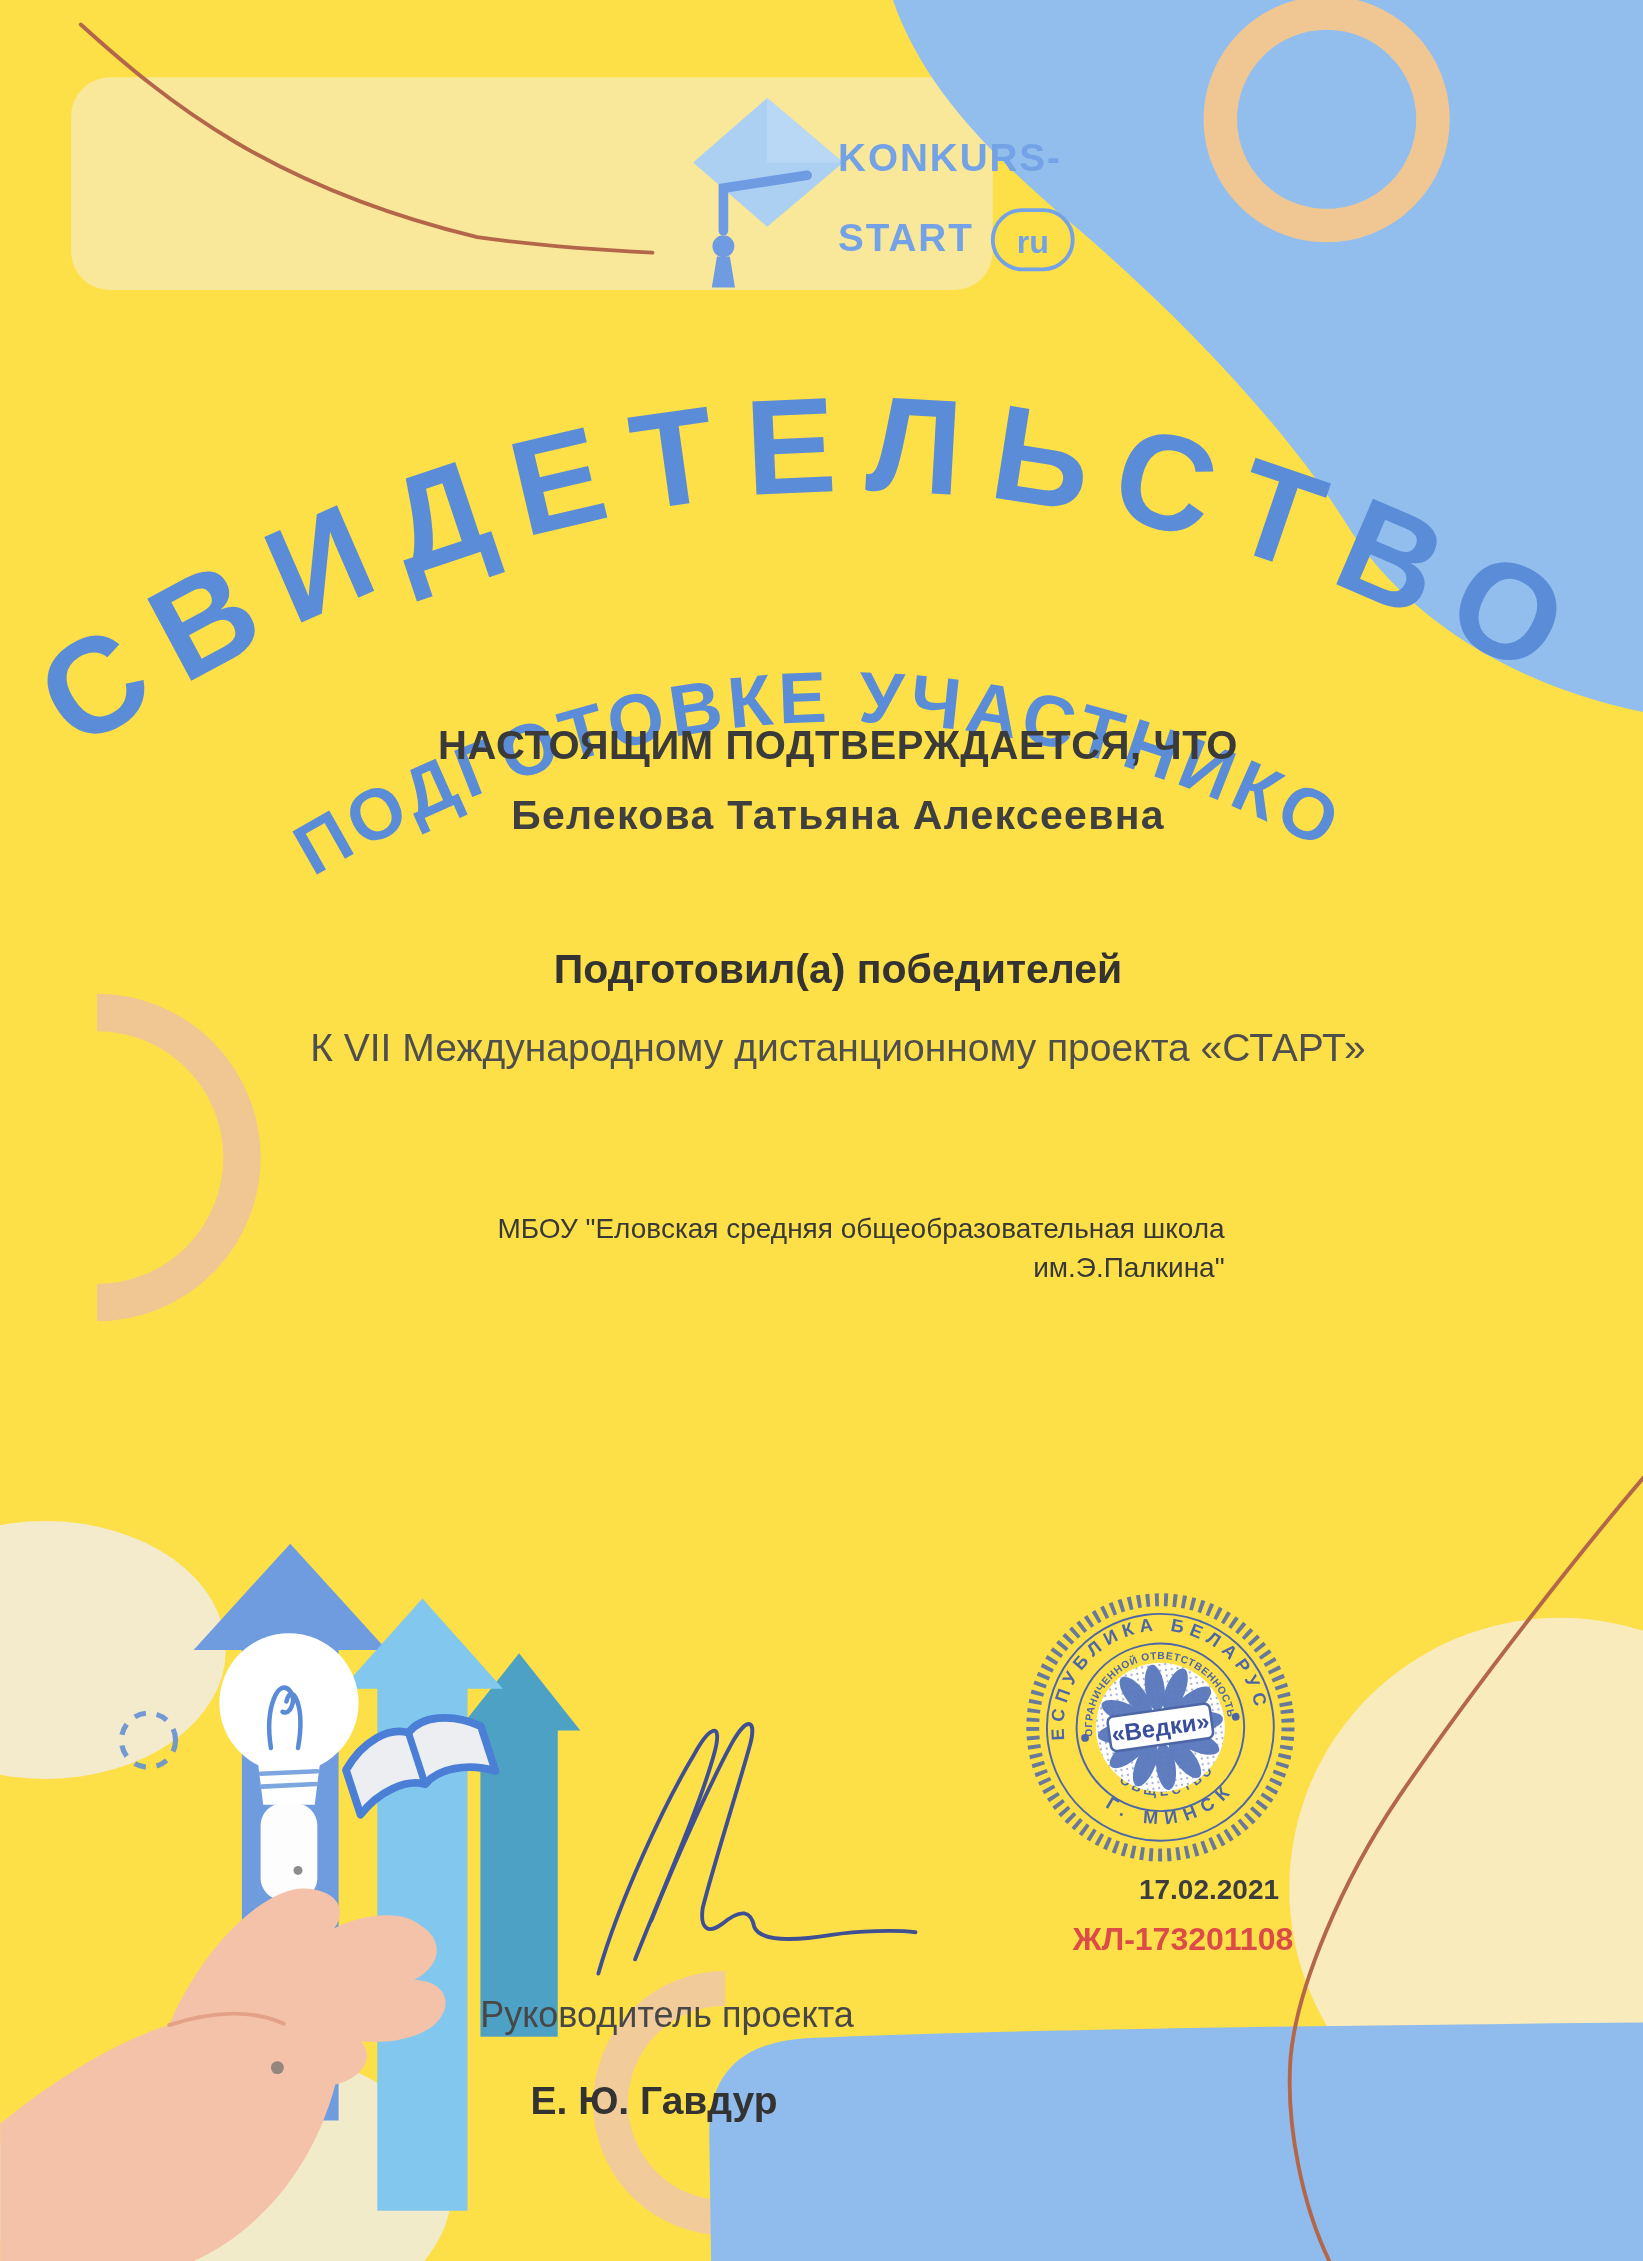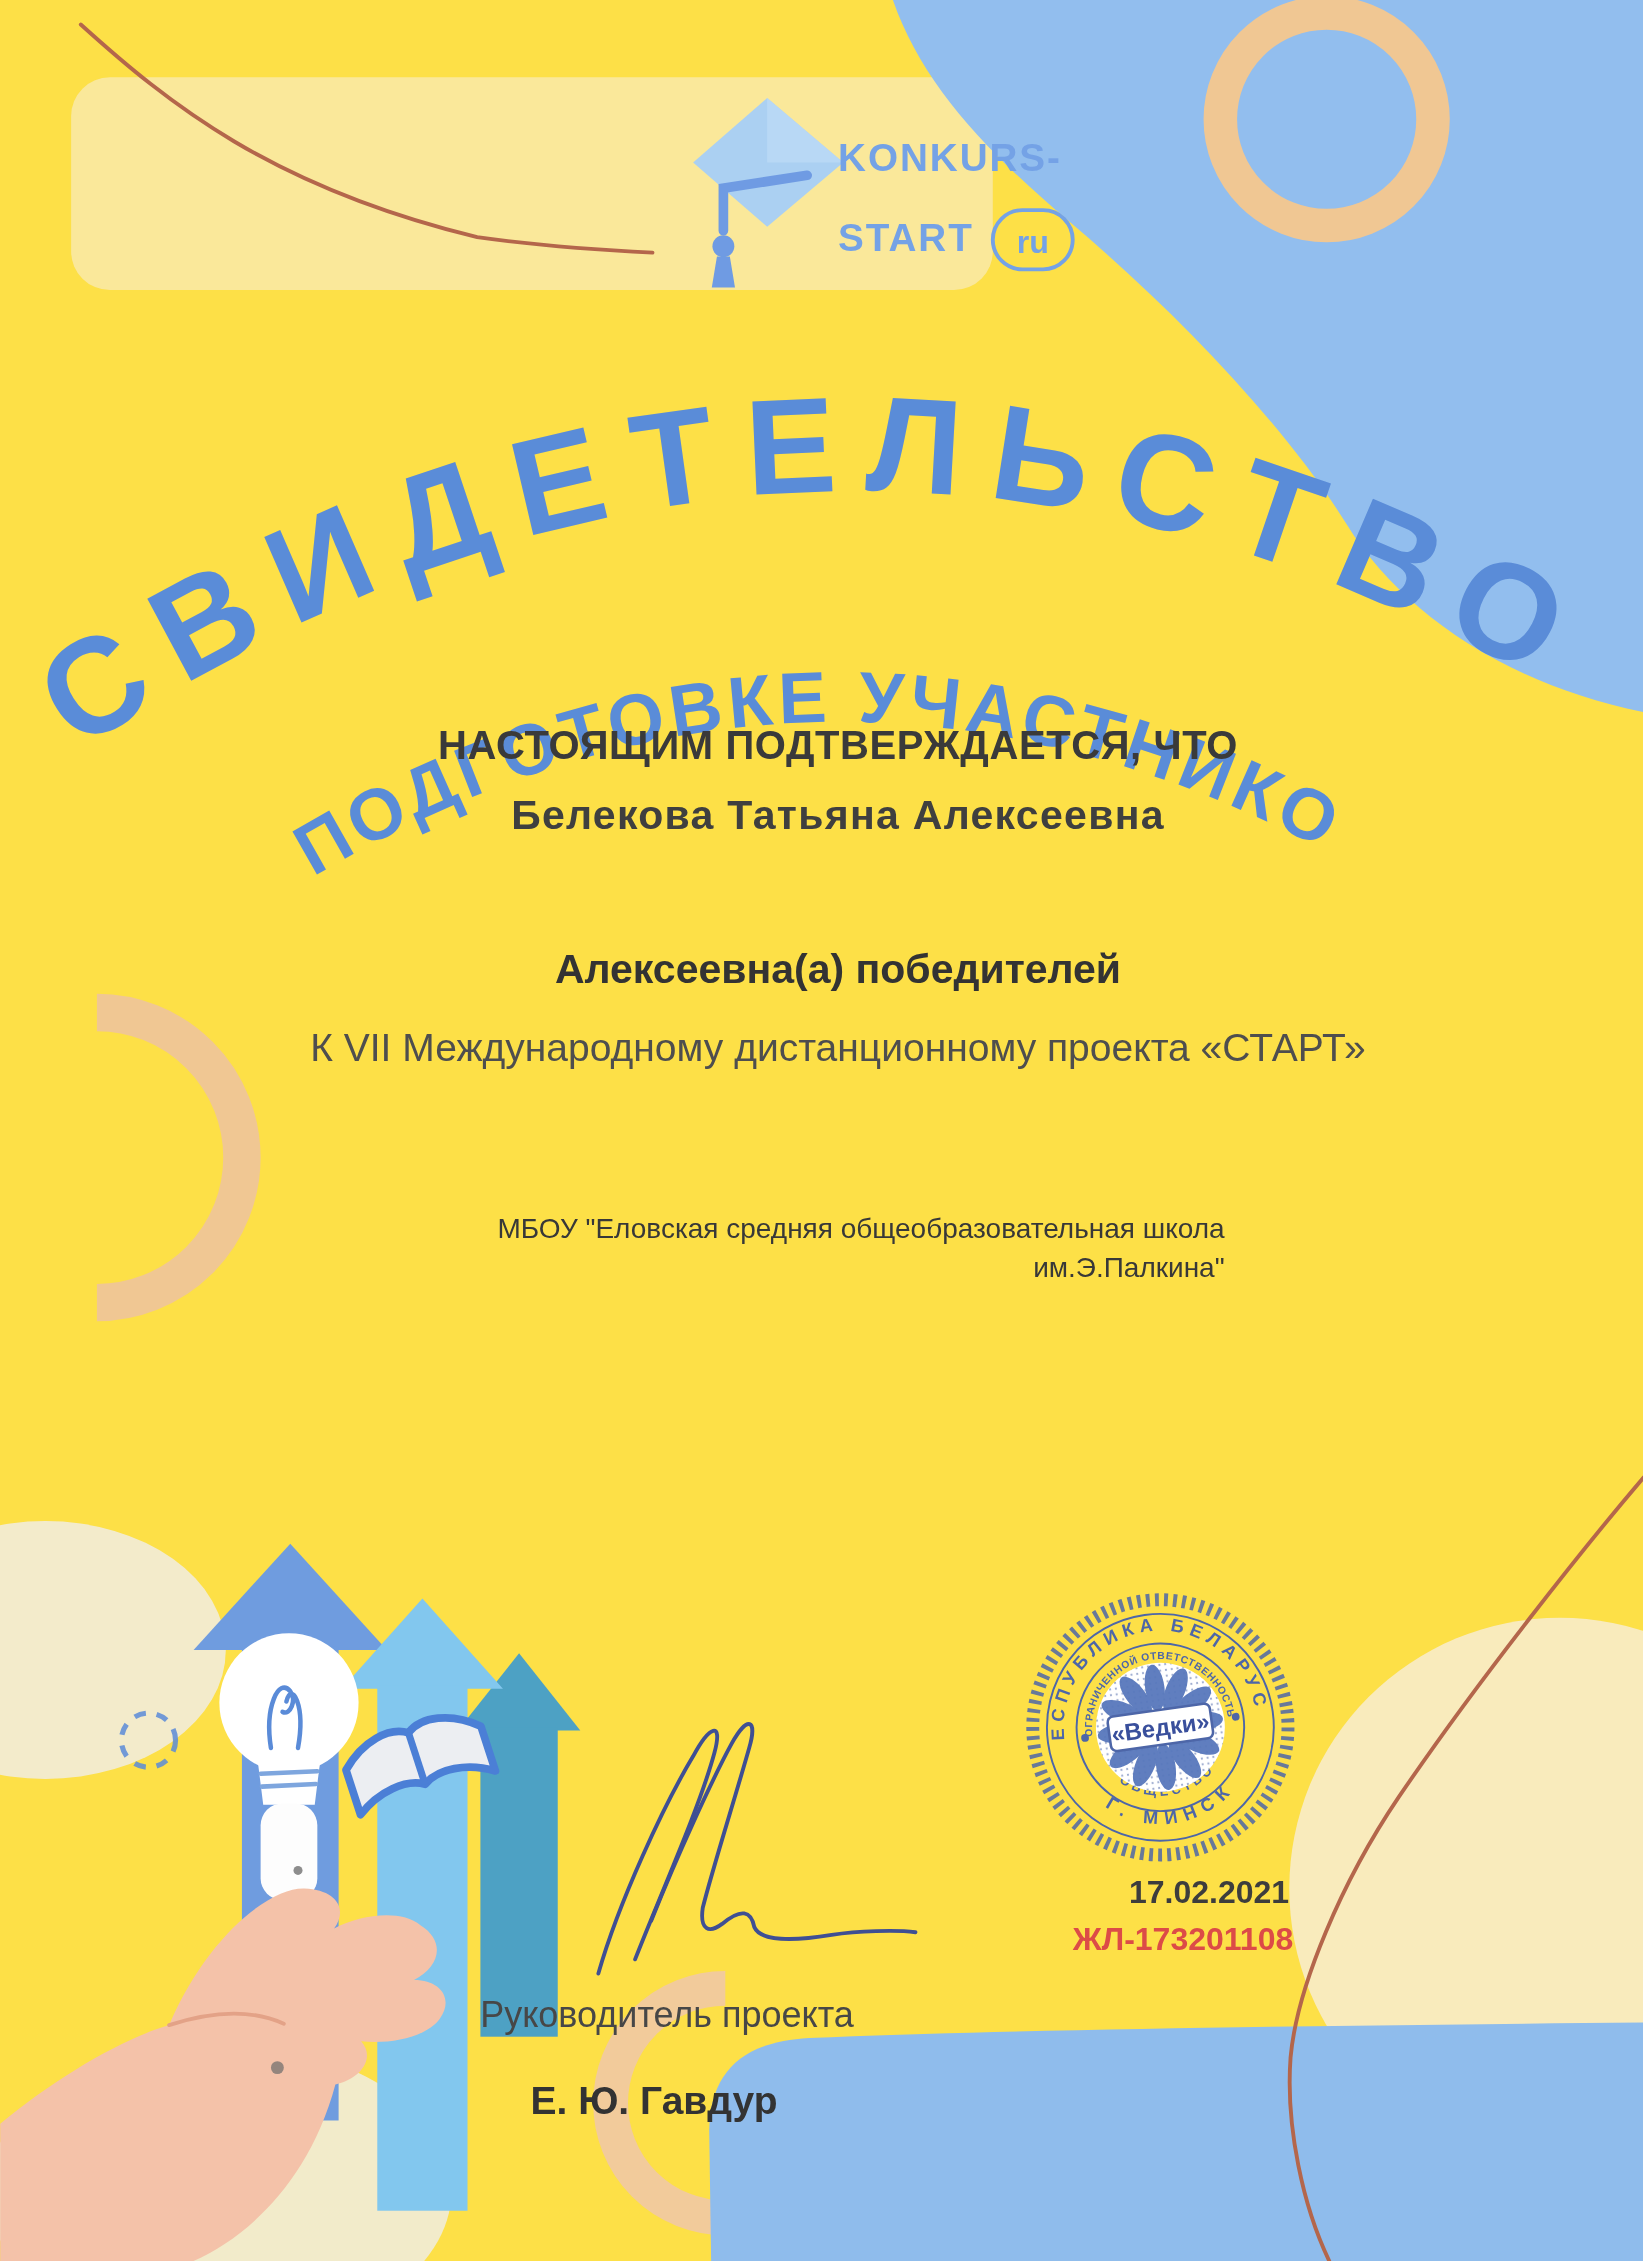--- a/index.html
+++ b/index.html
@@ -11,21 +11,21 @@
   svg{display:block;}
   .layer{position:absolute;left:0;top:0;}
   .t{position:absolute;transform:translateX(-50%);white-space:nowrap;text-align:right;}
   .intro      {left:838px;top:723px;font-size:40px;font-weight:bold;color:#3a3a3a;letter-spacing:0.6px;}
   .name       {left:838px;top:792px;font-size:41px;font-weight:700;color:#3f3f3f;letter-spacing:1.3px;}
   .achieve    {left:838px;top:946px;font-size:41px;font-weight:bold;color:#333333;}
   .contest    {left:838px;top:1026px;font-size:39px;font-weight:400;color:#4e4e4e;}
   .school     {left:861px;top:1209px;font-size:28px;font-weight:400;color:#383838;line-height:39px;}
   .role       {left:667px;top:1994px;font-size:36px;color:#474747;}
   .signer     {left:654px;top:2079px;font-size:39px;font-weight:bold;color:#333333;}
-  .issue-date {left:1209px;top:1874px;font-size:32px;font-weight:bold;color:#3d3d3d;}
+  .issue-date {left:1209px;top:1874px;font-size:28px;font-weight:bold;color:#3d3d3d;}
   .issue-code {left:1183px;top:1921px;font-size:32px;font-weight:bold;color:#dc4b47;}
 </style>
 </head>
 <body>
 
 <div class="page">
 
   <svg class="layer" width="1644" height="2261" viewBox="0 0 2550 3508" font-family="&quot;Liberation Sans&quot;,&quot;DejaVu Sans&quot;,sans-serif">
     <defs>
       <path id="arc1" d="M 140 1155 Q 1240 420 2395 1060" fill="none"></path>
@@ -170,21 +170,21 @@
           <ellipse cx="0" cy="-62" rx="15" ry="36" transform="rotate(330)"></ellipse>
         </g>
       </g>
       <rect x="-80" y="-27" width="160" height="54" rx="9" fill="#ffffff" stroke="#4d66a8" stroke-width="4"></rect>
       <text x="0" y="13" font-size="37" font-weight="bold" fill="#394f9c" text-anchor="middle">«Ведки»</text>
     </g>
   </svg>
 
   <div class="t intro">НАСТОЯЩИМ ПОДТВЕРЖДАЕТСЯ, ЧТО</div>
   <div class="t name">Белекова Татьяна Алексеевна</div>
-  <div class="t achieve">Алексеевна(а) победителей</div>
+  <div class="t achieve">Подготовил(а) победителей</div>
   <div class="t contest">К VII Международному дистанционному проекта «СТАРТ»</div>
   <div class="t school">
     <div>МБОУ "Еловская средняя общеобразовательная школа</div>
     <div>им.Э.Палкина"</div>
   </div>
   <div class="t role">Руководитель проекта</div>
   <div class="t signer">Е. Ю. Гавдур</div>
   <div class="t issue-date">17.02.2021</div>
   <div class="t issue-code">ЖЛ-173201108</div>
 

